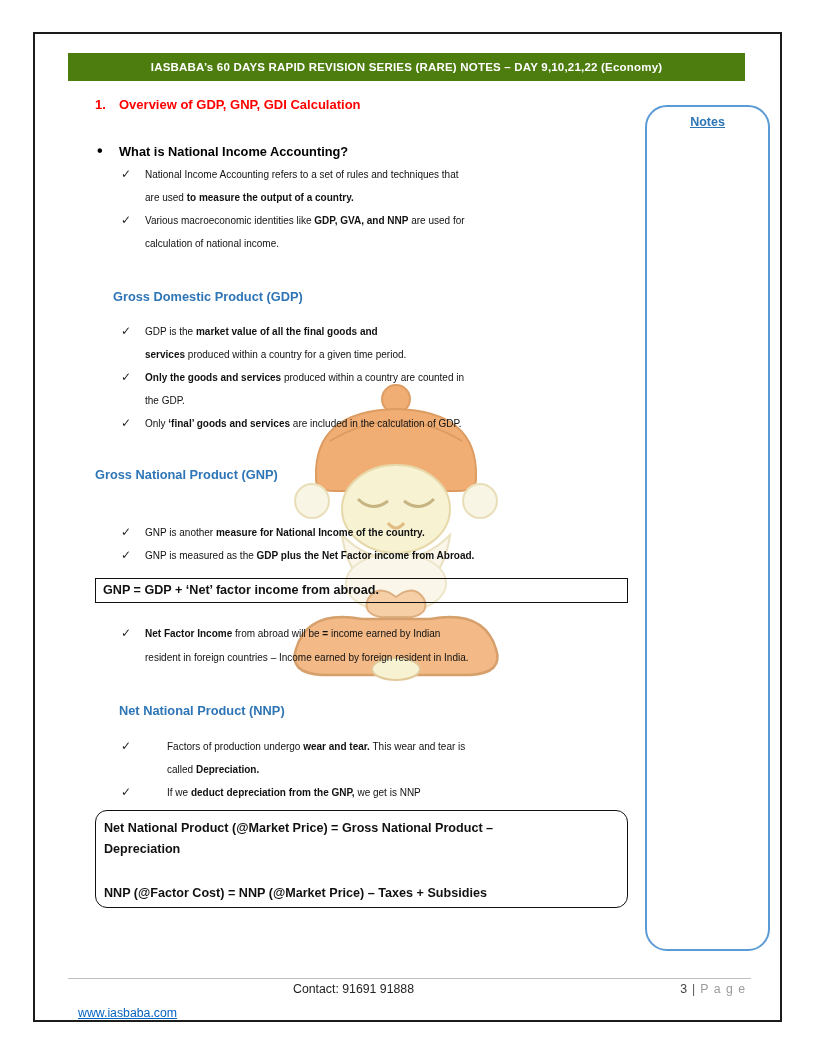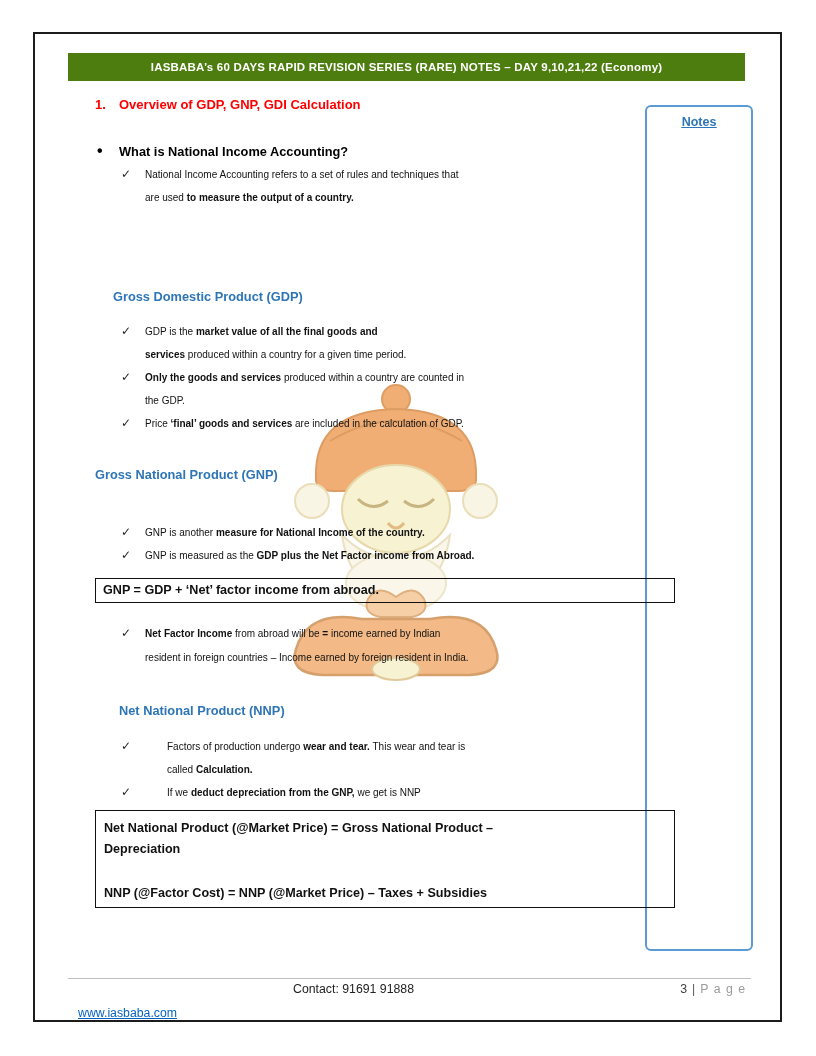--- a/index.html
+++ b/index.html
@@ -36,30 +36,30 @@
   ul.checks li::before { content:"\2713"; position:absolute; left:26px; top:0;
                          font-size:12px; color:#222; }
   ul.l-intro { top:129px; }
   ul.l-gdp   { top:286px; }
   ul.l-gnp   { top:487px; }
   ul.l-postgnp { top:588px; line-height:23.5px; }
   ul.l-nnp   { top:701px; }
   ul.l-nnp li { padding-left:72px; }
 
   
-  .formula-box { position:absolute; left:60px; width:580px; z-index:2;
+  .formula-box { position:absolute; left:60px; width:533px; z-index:2;
                  border:1.5px solid #111; background:transparent;
                  font-weight:bold; font-size:12.6px; color:#111; }
   .box-gnp { top:544px; height:25px; padding:2px 7px; line-height:19px; }
-  .box-nnp { top:776px; height:98px; padding:7px 8px; line-height:21px; }
+  .box-nnp { top:776px; height:98px; padding:7px 8px; line-height:21px;border-radius:12px; }
   .box-nnp p + p { margin-top:23px; }
 
   
-  .notes-box { position:absolute; left:610px; top:71px; width:108px; height:846px;
-               border:2px solid #5B9BD5; border-radius:6px; z-index:2;
+  .notes-box { position:absolute; left:610px; top:71px; width:125px; height:846px;
+               border:2px solid #5B9BD5; border-radius:22px; z-index:2;
                text-align:center; padding-top:5px;text-decoration:underline; }
   .notes-label { color:#2E75B6; font-weight:bold; font-size:12.5px;
                  text-decoration:underline; }
 
   
   .footer-rule { position:absolute; left:33px; top:944px; width:683px;
                  border-top:1px solid #BFBFBF; z-index:2; }
   .footer-link { position:absolute; left:43px; top:948px; z-index:2;
                  font-size:12.3px; color:#0563C1; text-decoration:underline;margin-top:24px; }
   .footer-contact { position:absolute; left:258px; top:948px; z-index:2;
@@ -118,44 +118,45 @@
 
       <path d="M38,272 Q50,232 104,242 L172,242 Q226,232 238,272 Q246,296 212,298 L64,298 Q30,296 38,272 Z" fill="#EFA25E" stroke="#C9813C" stroke-width="2.5"></path>
       <ellipse cx="138" cy="292" rx="24" ry="11" fill="#F5EEC4" stroke="#D9B878" stroke-width="2"></ellipse>
     </svg>
   </div>
 
   <div class="bullet-header">What is National Income Accounting?</div>
 
   <ul class="checks l-intro">
     <li><span>National Income Accounting refers to a set of rules and techniques that</span><br><span>are used </span><b>to measure the output of a country.</b></li>
+    <li><span>Various macroeconomic identities like </span><b>GDP, GVA, and NNP</b><span> are used for</span><br><span>calculation of national income.</span></li>
   </ul>
 
   <div class="blue-heading h-gdp">Gross Domestic Product (GDP)</div>
   <ul class="checks l-gdp">
     <li><span>GDP is the </span><b>market value of all the final goods and</b><br><b>services</b><span> produced within a country for a given time period.</span></li>
     <li><b>Only the goods and services</b><span> produced within a country are counted in</span><br><span>the GDP.</span></li>
-    <li><span>Price </span><b>‘final’ goods and services</b><span> are included in the calculation of GDP.</span></li>
+    <li><span>Only </span><b>‘final’ goods and services</b><span> are included in the calculation of GDP.</span></li>
   </ul>
 
   <div class="blue-heading h-gnp">Gross National Product (GNP)</div>
   <ul class="checks l-gnp">
     <li><span>GNP is another </span><b>measure for National Income of the country.</b></li>
     <li><span>GNP is measured as the </span><b>GDP plus the Net Factor income from Abroad.</b></li>
   </ul>
 
   <div class="formula-box box-gnp">GNP = GDP + ‘Net’ factor income from abroad.</div>
 
   <ul class="checks l-postgnp">
     <li><b>Net Factor Income</b><span> from abroad will be </span><b>=</b><span> income earned by Indian</span><br><span>resident in foreign countries – Income earned by foreign resident in India.</span></li>
   </ul>
 
   <div class="blue-heading h-nnp">Net National Product (NNP)</div>
   <ul class="checks l-nnp">
-    <li><span>Factors of production undergo </span><b>wear and tear.</b><span> This wear and tear is</span><br><span>called </span><b>Calculation.</b></li>
+    <li><span>Factors of production undergo </span><b>wear and tear.</b><span> This wear and tear is</span><br><span>called </span><b>Depreciation.</b></li>
     <li><span>If we </span><b>deduct depreciation from the GNP,</b><span> we get is NNP</span></li>
   </ul>
 
   <div class="formula-box box-nnp">
     <p><b>Net National Product (@Market Price) = Gross National Product –</b><br><b>Depreciation</b></p>
     <p><b>NNP (@Factor Cost) = NNP (@Market Price) – Taxes + Subsidies</b></p>
   </div>
 
   <div class="footer-rule"></div>
   <a class="footer-link" href="#">www.iasbaba.com</a>

